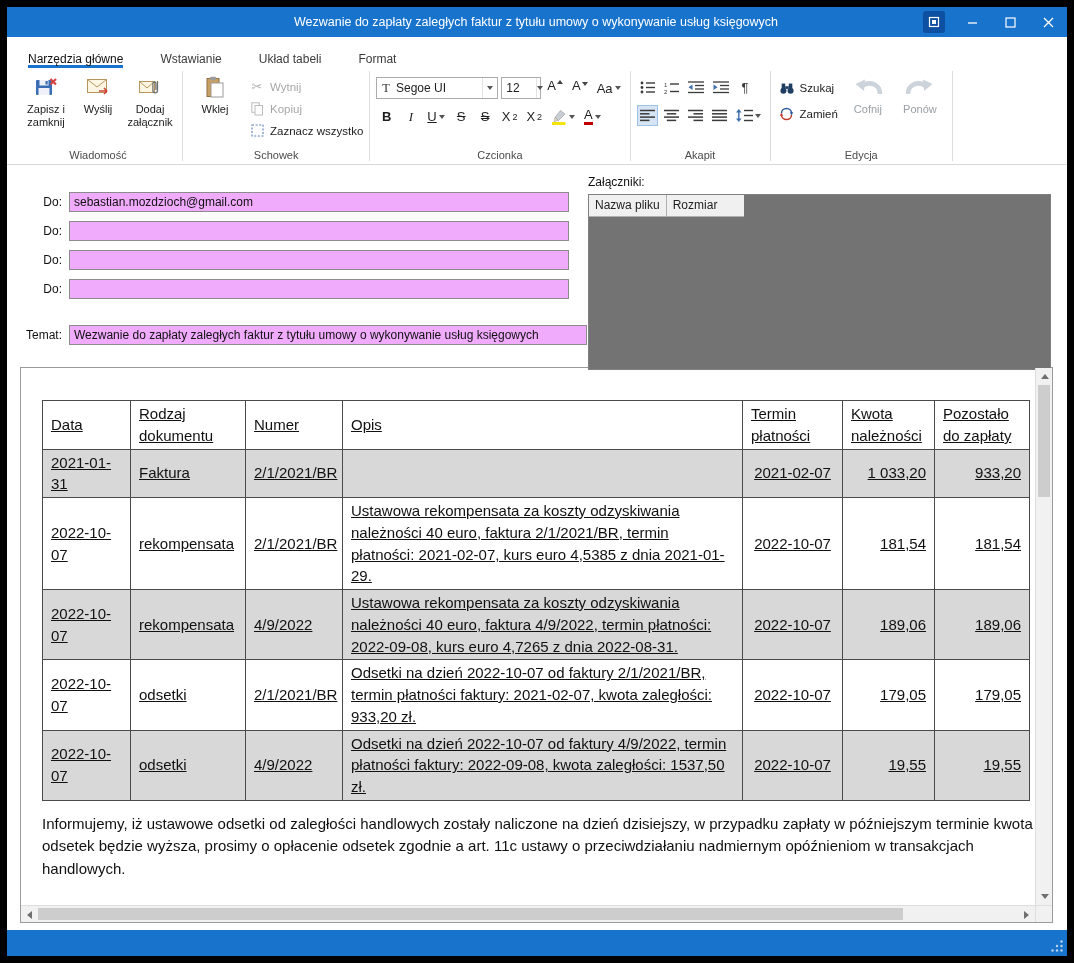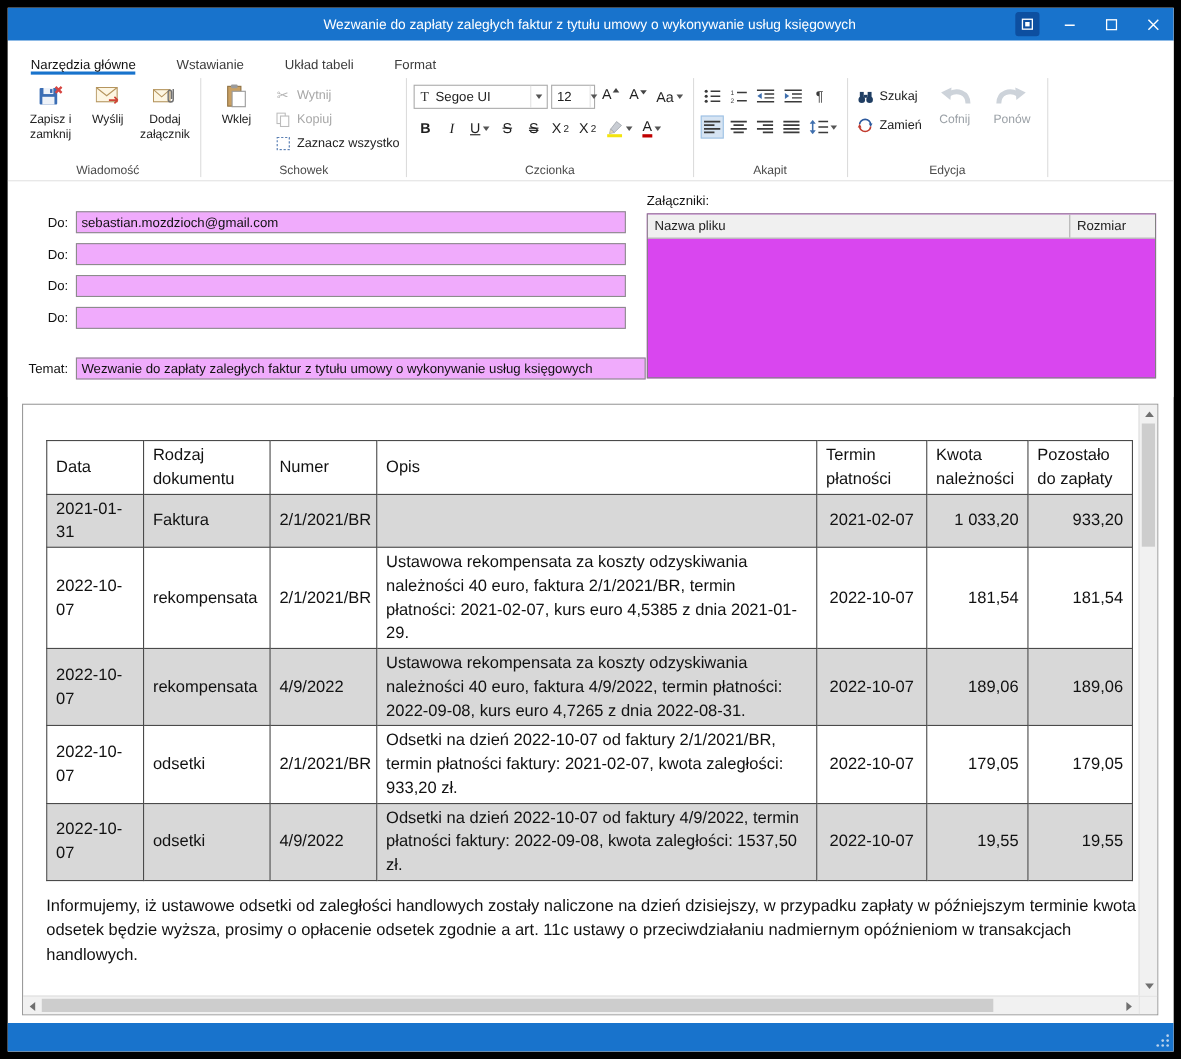--- a/index.html
+++ b/index.html
@@ -78,32 +78,32 @@
   .addr-row { display:flex; align-items:center; margin:0 0 9px 15px; }
   .flabel { width:40px; text-align:right; margin-right:7px; font-size:12px; color:#111; }
   input.field { height:20px; border:1px solid #8c8c8c; font-size:12px; padding:0 4px;
                 font-family:"Liberation Sans", sans-serif; color:#111; background:#f0abfc; }
   .to-field { width:500px; }
   .subject-row { display:flex; align-items:center; margin:26px 0 0 15px; }
   .subject-field { width:518px; }
 
   .attachments { position:absolute; left:581px; top:10px; width:463px; }
   .att-label { font-size:12px; margin-bottom:5px; color:#111; }
-  .att-panel { border:1px solid #808080; height:150px; background:#d946ef; display:flex; flex-direction:column; }
+  .att-panel { border:1px solid #808080; height:176px; background:#737373; display:flex; flex-direction:row; }
   .att-header { height:22px; background:#f0f0f0; border-bottom:1px solid #b0b0b0; display:flex; font-size:12px; color:#222; flex:0 0 auto; }
   .att-h-name { flex:1; padding:3px 6px; }
   .att-h-size { width:78px; padding:3px 6px; border-left:1px solid #b0b0b0; }
   .att-body { flex:1; }
 
   
   .editor { flex:1; margin:6px 14px 7px 13px; border:1px solid #9b9b9b; display:grid;
             grid-template-columns:1fr 17px; grid-template-rows:1fr 17px; background:#fff; min-height:0; }
   .edcontent { overflow:hidden; padding:32px 4px 0 21px; font-size:15px; color:#111; }
 
-  table.invoice { border-collapse:collapse; table-layout:fixed; width:987px; }
+  table.invoice { border-collapse:collapse; table-layout:fixed; width:987px;text-decoration:underline; }
   .invoice th, .invoice td { border:1px solid #4a4a4a; padding:2px 8px; font-weight:normal;
                              font-size:15px; line-height:1.45; vertical-align:middle; background:#fff; }
   .invoice th { height:48px; text-align:left; }
   .invoice tbody tr { height:27px; }
   .invoice tbody tr:nth-child(odd) td { background:#d8d8d8; }
   .h-center, .c-center { text-align:center; }
   .h-right, .c-right { text-align:right; }
 
   .bodytext { margin-top:12px; width:992px; line-height:1.5; font-size:15px; }
 

